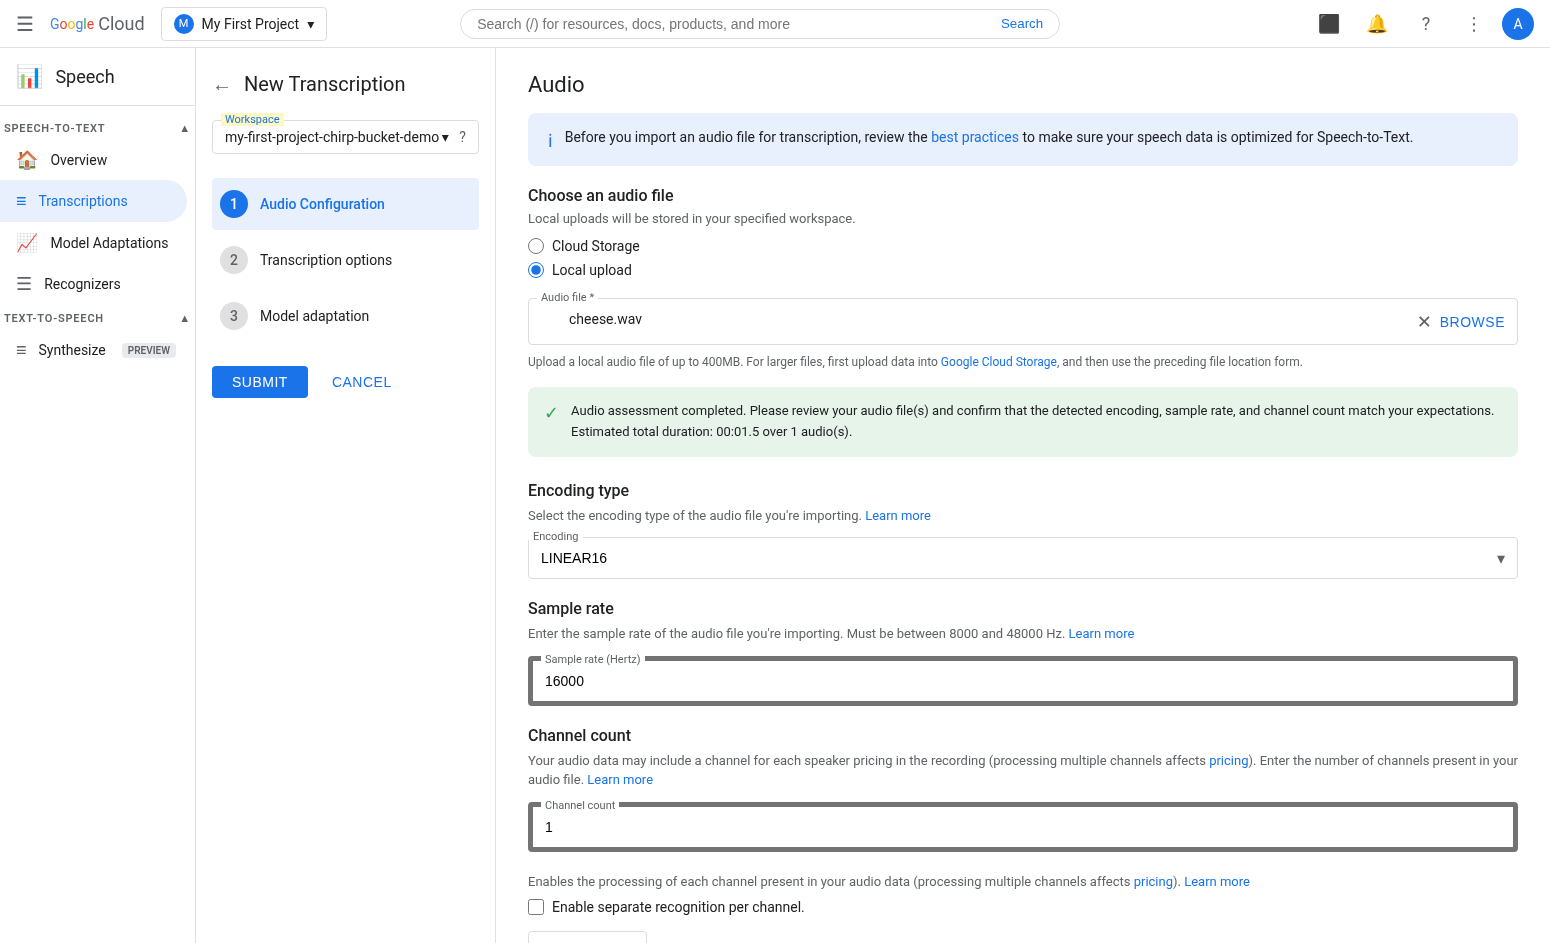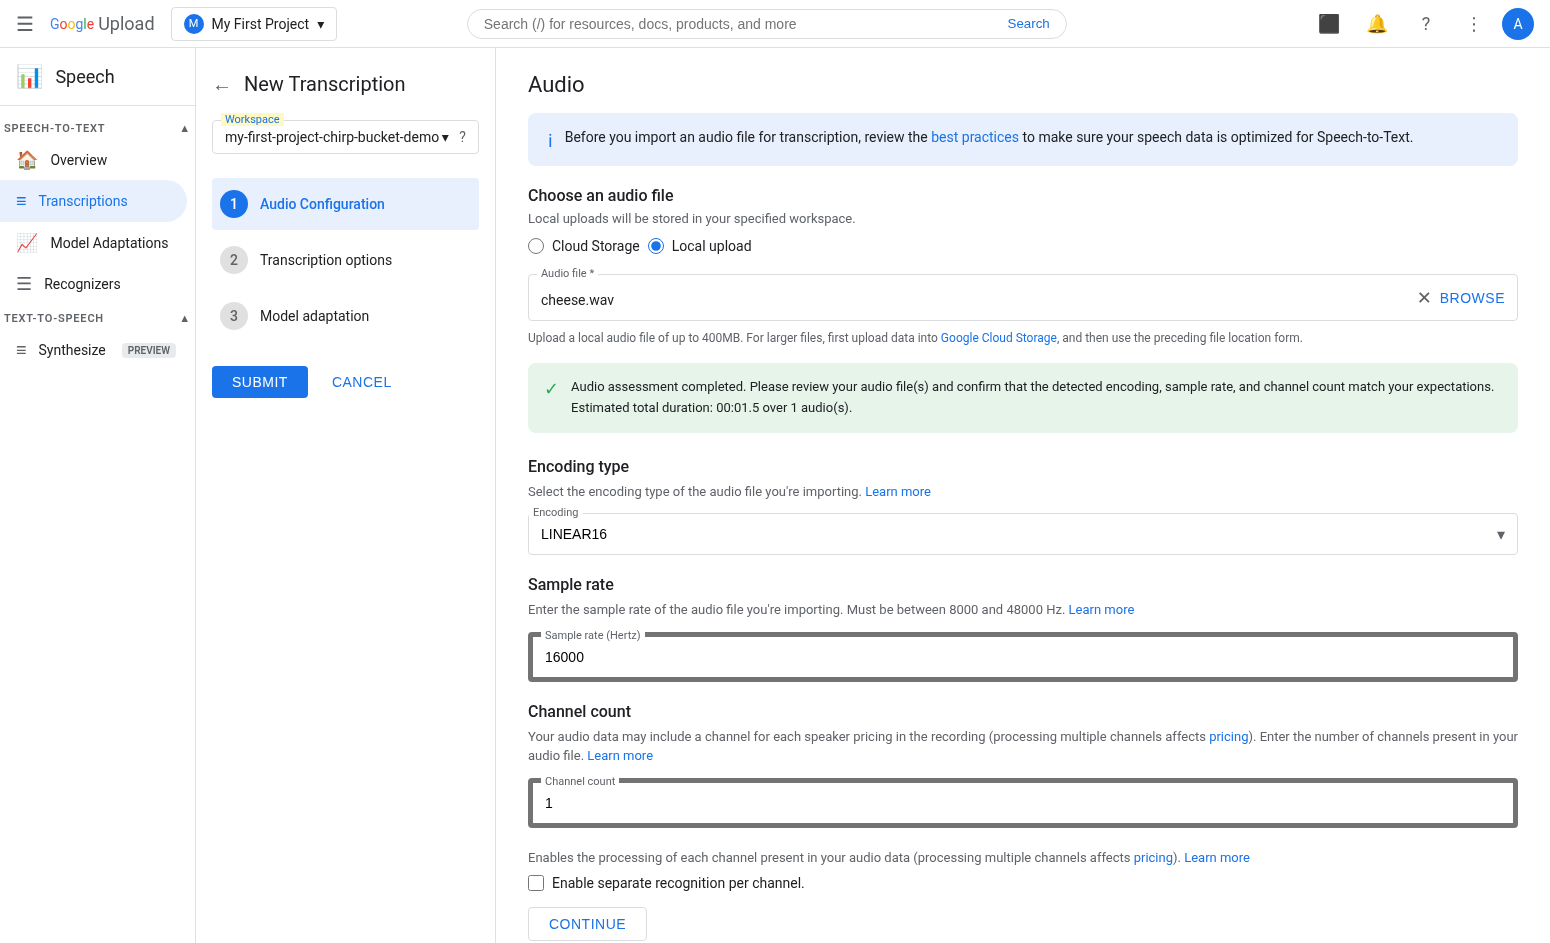--- a/index.html
+++ b/index.html
@@ -172,21 +172,21 @@
       display: flex; gap: 12px; margin-bottom: 20px;
       border-left: 4px solid transparent;
     }
     .info-box-icon { color: #1a73e8; font-size: 18px; flex-shrink: 0; margin-top: 1px; }
     .info-box-text { font-size: 14px; color: #202124; line-height: 1.5; }
     .info-box-text a { color: #1a73e8; text-decoration: none; }
 
     .subsection-title { font-size: 16px; font-weight: 500; margin-bottom: 6px; }
     .subsection-desc { font-size: 13px; color: #5f6368; margin-bottom: 12px; }
 
-    .radio-group { display: flex; flex-direction: row; gap: 8px; margin-bottom: 16px; }
+    .radio-group { display: flex; flex-direction: column; gap: 8px; margin-bottom: 16px; }
     .radio-option { display: flex; align-items: center; gap: 8px; cursor: pointer; }
     .radio-option input[type="radio"] { accent-color: #1a73e8; width: 16px; height: 16px; }
     .audio-file-label {
       font-size: 11px; color: #5f6368; position: absolute; top: -8px; left: 8px;
       background: #fff; padding: 0 4px;
     }
     .audio-file-value { font-size: 14px; flex: 1; }
     .audio-file-actions { display: flex; align-items: center; gap: 8px; }
     .clear-btn { color: #5f6368; cursor: pointer; font-size: 18px; }
     .browse-btn {
@@ -249,33 +249,33 @@
     }
 
     .audio-file-container {
       border: 1px solid #dadce0; border-radius: 4px;
       padding: 4px 12px 12px;
       margin-bottom: 8px;
       position: relative;
     }
 
     .audio-file-inner {
-      display: flex; align-items: flex-end; justify-content: space-between; padding-top: 8px;
+      display: flex; align-items: flex-start; justify-content: space-between; padding-top: 8px; margin-left: 28px;
     }
   </style>
 </head>
 <body>
 
 <nav class="top-nav">
   <span class="nav-hamburger">☰</span>
   <div class="nav-logo">
     <span class="google-colors">
       <span>G</span><span>o</span><span>o</span><span>g</span><span>l</span><span>e</span>
     </span>
-    <span class="nav-logo-text"> Upload</span>
+    <span class="nav-logo-text"> Cloud</span>
   </div>
   <div class="nav-project-selector">
     <div class="proj-icon">M</div>
     <span>My First Project</span>
     <span>▾</span>
   </div>
   <div class="nav-search">
     <input type="text" placeholder="Search (/) for resources, docs, products, and more" style="">
     <button class="nav-search-btn">Search</button>
   </div>

